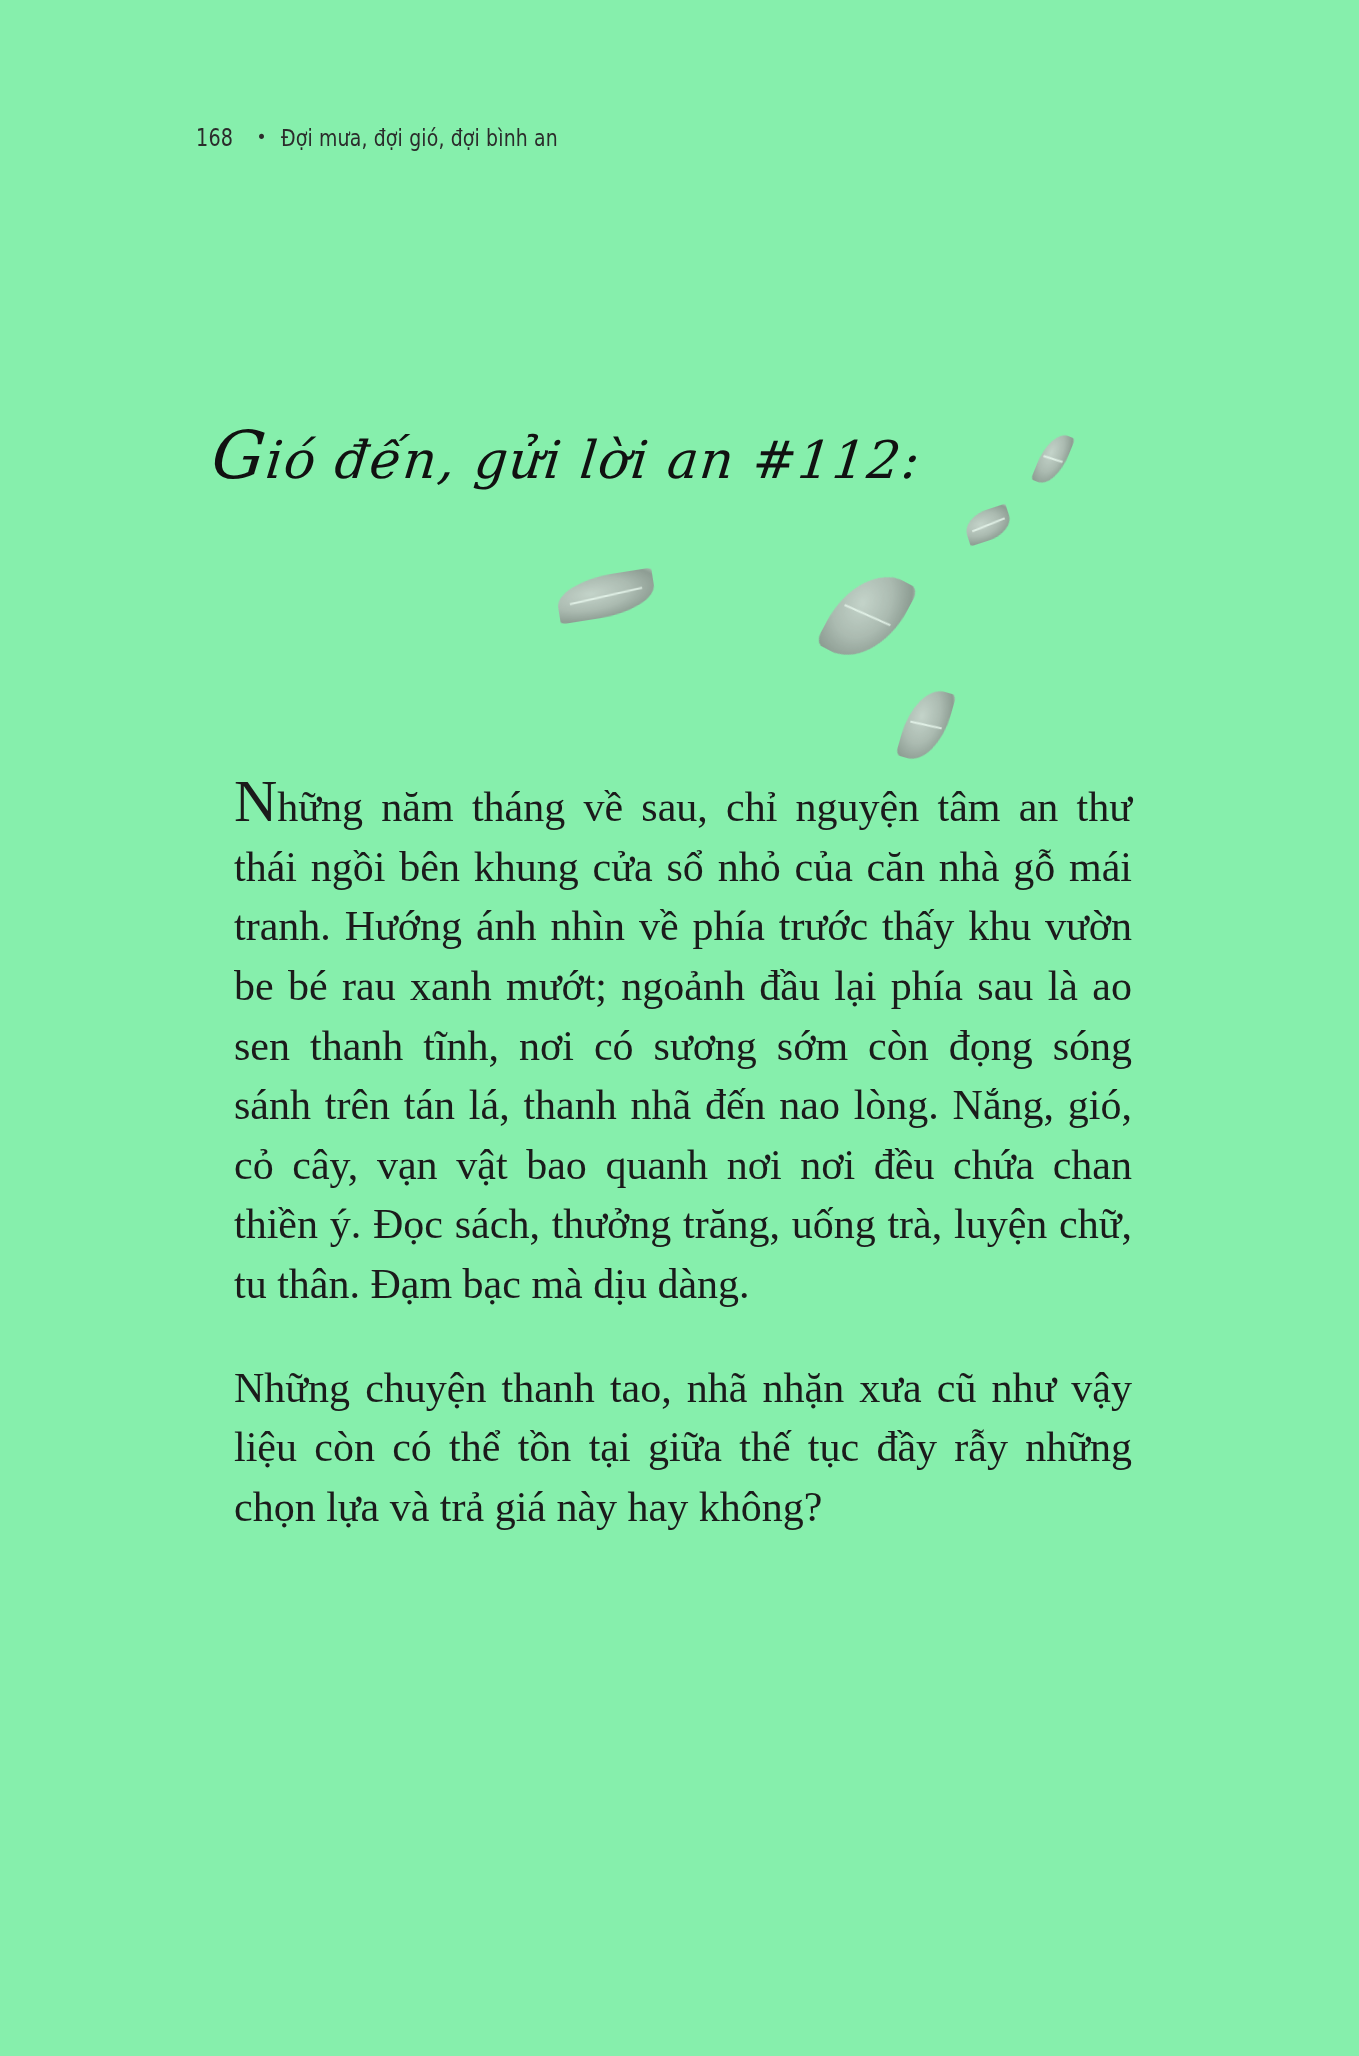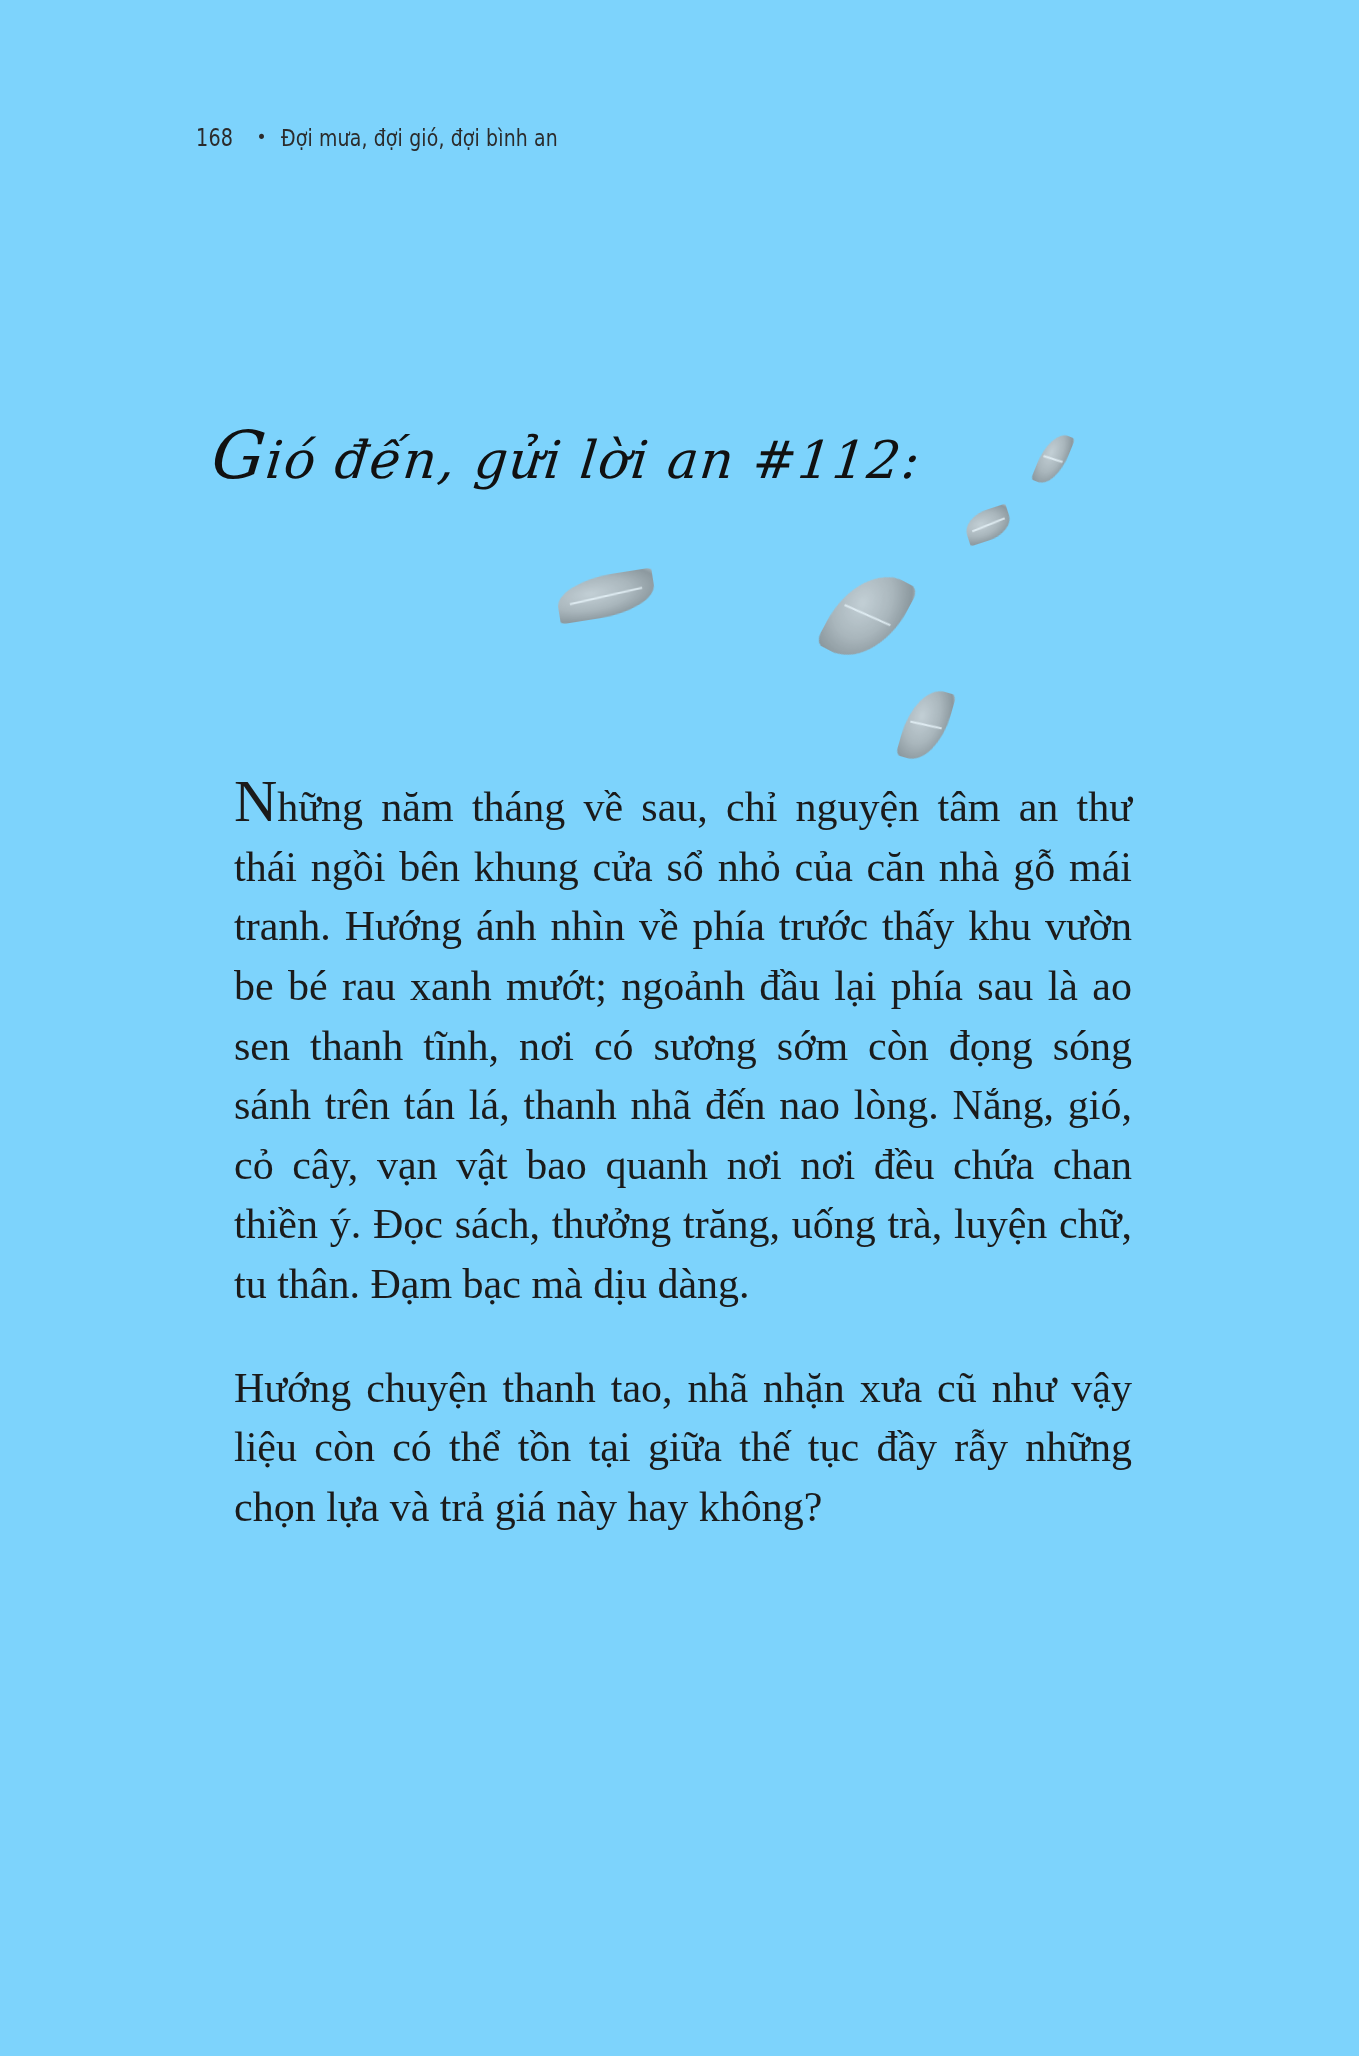--- a/index.html
+++ b/index.html
@@ -4,21 +4,21 @@
 <style>
   html, body {
     margin: 0;
     padding: 0;
     background: #ffffff;
   }
   .page {
     position: relative;
     width: 1359px;
     height: 2056px;
-    background: #7dd3fc;
+    background: #86efac;
     overflow: hidden;
     font-family: "Liberation Serif", serif;
     color: #1a1a1a;
   }
 
   
   .running-head {
     position: absolute;
     top: 124px;
     left: 196px;
@@ -166,16 +166,16 @@
   </div>
 
   <span class="leaf leaf-1"></span>
   <span class="leaf leaf-2"></span>
   <span class="leaf leaf-3"></span>
   <span class="leaf leaf-4"></span>
   <span class="leaf leaf-5"></span>
 
   <div class="body-col">
     <p class="body-par first-par"><span class="dropcap">N</span><span>hững năm tháng về sau, chỉ nguyện tâm an thư thái ngồi bên khung cửa sổ nhỏ của căn nhà gỗ mái tranh. Hướng ánh nhìn về phía trước thấy khu vườn be bé rau xanh mướt; ngoảnh đầu lại phía sau là ao sen thanh tĩnh, nơi có sương sớm còn đọng sóng sánh trên tán lá, thanh nhã đến nao lòng. Nắng, gió, cỏ cây, vạn vật bao quanh nơi nơi đều chứa chan thiền ý. Đọc sách, thưởng trăng, uống trà, luyện chữ, tu thân. Đạm bạc mà dịu dàng.</span></p>
-    <p class="body-par last-par">Hướng chuyện thanh tao, nhã nhặn xưa cũ như vậy liệu còn có thể tồn tại giữa thế tục đầy rẫy những chọn lựa và trả giá này hay không?</p>
+    <p class="body-par last-par">Những chuyện thanh tao, nhã nhặn xưa cũ như vậy liệu còn có thể tồn tại giữa thế tục đầy rẫy những chọn lựa và trả giá này hay không?</p>
   </div>
 
 </div>
 
 </body></html>

